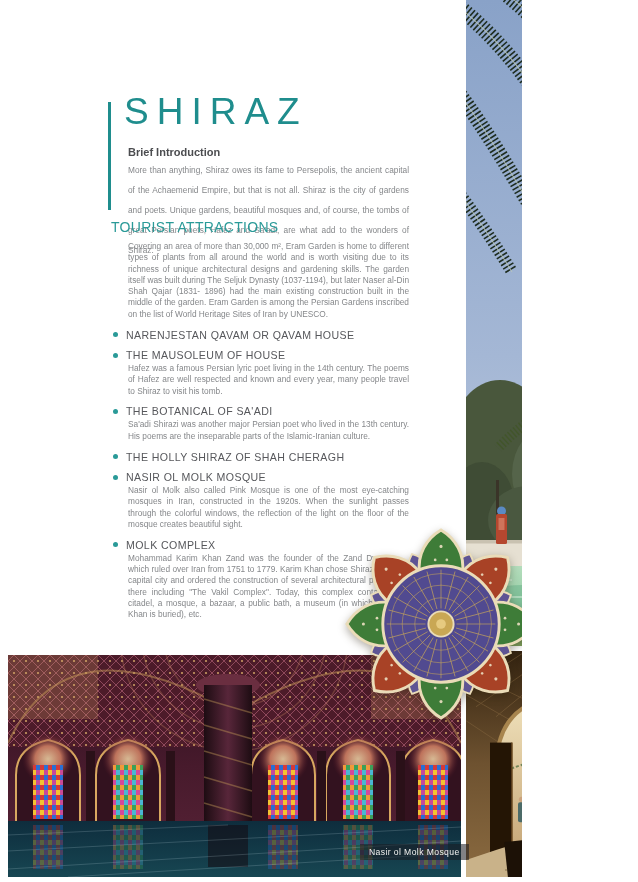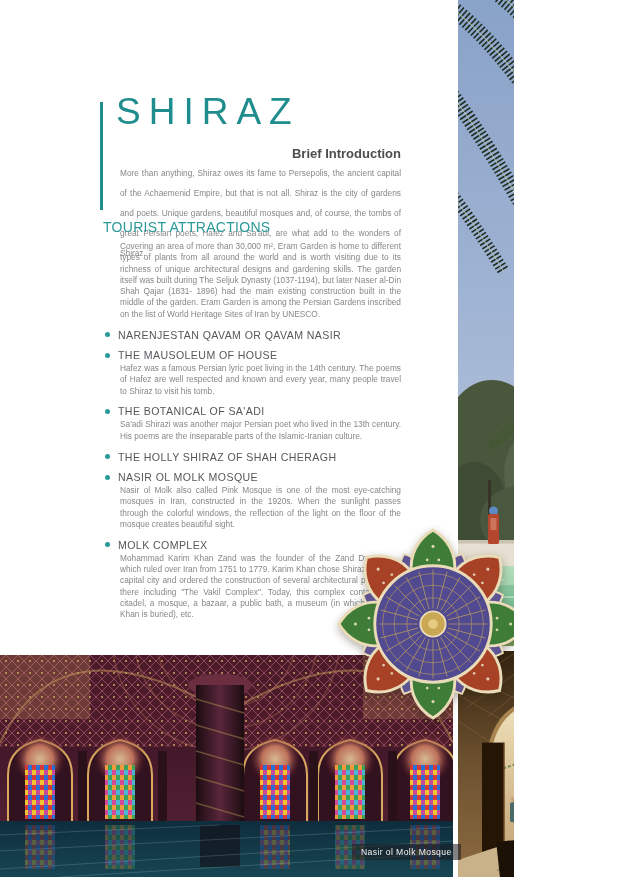--- a/index.html
+++ b/index.html
@@ -5,28 +5,29 @@
   :root{
     --accent-teal:#2a9a98;
     --title-teal:#1f8d8d;
     --heading-gray:#56575b;
     --body-gray:#85878a;
   }
   html,body{margin:0;padding:0;background:#ffffff;}
   .page{
     position:relative;width:514px;height:882px;background:#ffffff;overflow:hidden;
     font-family:"Liberation Sans","DejaVu Sans",sans-serif;
+    margin-left:8px;
   }
   .accent-bar{position:absolute;left:100px;top:102px;width:3px;height:108px;background:var(--title-teal);}
   .page-title{
     position:absolute;left:116px;top:93px;font-size:37px;line-height:38px;
     letter-spacing:8px;color:var(--title-teal);font-weight:400;
   }
   .intro{position:absolute;left:120px;top:146px;width:281px;}
-  .intro-heading{font-size:13px;font-weight:bold;color:#4c4d50;margin:0 0 2px 0;text-align:right;}
+  .intro-heading{font-size:11px;font-weight:bold;color:#4c4d50;margin:0 0 2px 0;}
   .intro-text{font-size:8.3px;line-height:20px;color:var(--body-gray);text-align:justify;margin:0;}
   .section-heading{
     position:absolute;left:103px;top:219px;font-size:14px;letter-spacing:0.3px;
     color:var(--accent-teal);font-weight:400;
   }
   .attractions{position:absolute;left:103px;top:241px;width:302px;}
   .attraction{margin-bottom:8.5px;}
   .attraction-head{display:flex;align-items:center;margin-bottom:2px;}
   .bullet{width:5px;height:5px;border-radius:50%;background:var(--accent-teal);margin:0 8px 0 2px;flex:none;}
   .attraction-name{font-size:10.6px;letter-spacing:0.4px;color:var(--heading-gray);}
@@ -66,21 +67,21 @@
 
   <div class="section-heading">TOURIST ATTRACTIONS</div>
 
   <div class="attractions">
     <div class="attraction">
       <p class="attraction-desc">Covering an area of more than 30,000 m², Eram Garden is home to different types of plants from all around the world and is worth visiting due to its richness of unique architectural designs and gardening skills. The garden itself was built during The Seljuk Dynasty (1037-1194), but later Naser al-Din Shah Qajar (1831- 1896) had the main existing construction built in the middle of the garden. Eram Garden is among the Persian Gardens inscribed on the list of World Heritage Sites of Iran by UNESCO.</p>
     </div>
     <div class="attraction">
       <div class="attraction-head">
         <span class="bullet"></span>
-        <span class="attraction-name">NARENJESTAN QAVAM OR QAVAM NASIR</span>
+        <span class="attraction-name">NARENJESTAN QAVAM OR QAVAM HOUSE</span>
       </div>
     </div>
     <div class="attraction">
       <div class="attraction-head">
         <span class="bullet"></span>
         <span class="attraction-name">THE MAUSOLEUM OF HOUSE</span>
       </div>
       <p class="attraction-desc">Hafez was a famous Persian lyric poet living in the 14th century. The poems of Hafez are well respected and known and every year, many people travel to Shiraz to visit his tomb.</p>
     </div>
     <div class="attraction">

